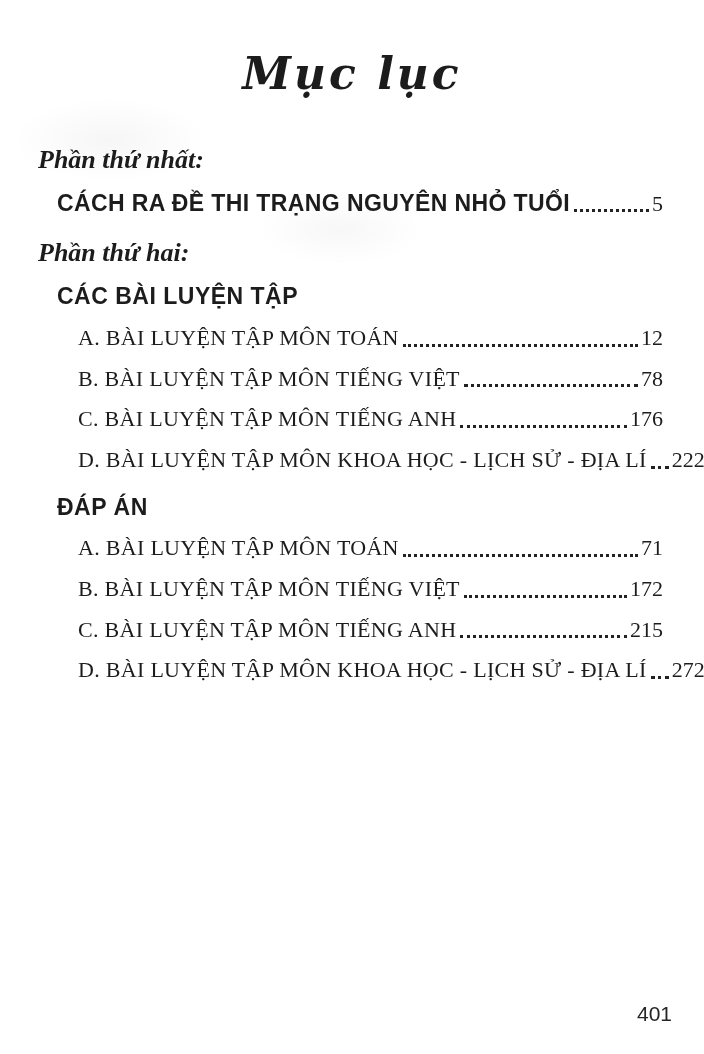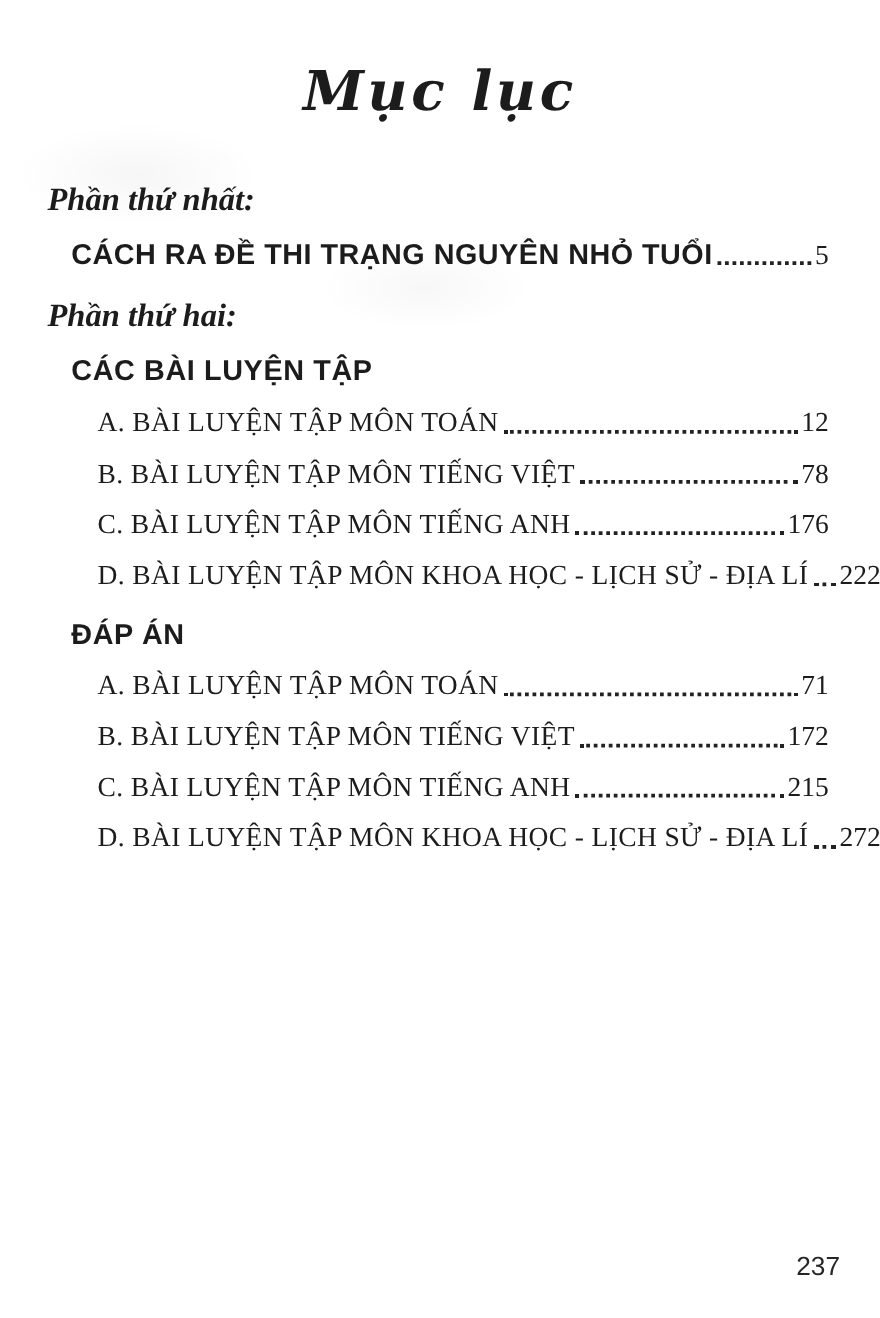--- a/index.html
+++ b/index.html
@@ -172,15 +172,15 @@
     <span class="dots"></span>
     <span class="page-num">215</span>
   </div>
   <div class="row">
     <span class="entry-label">D. BÀI LUYỆN TẬP MÔN KHOA HỌC - LỊCH SỬ - ĐỊA LÍ</span>
     <span class="dots"></span>
     <span class="page-num">272</span>
   </div>
 
 
-  <div class="folio">237</div>
+  <div class="folio">401</div>
 
 </div>
 
 </body></html>

